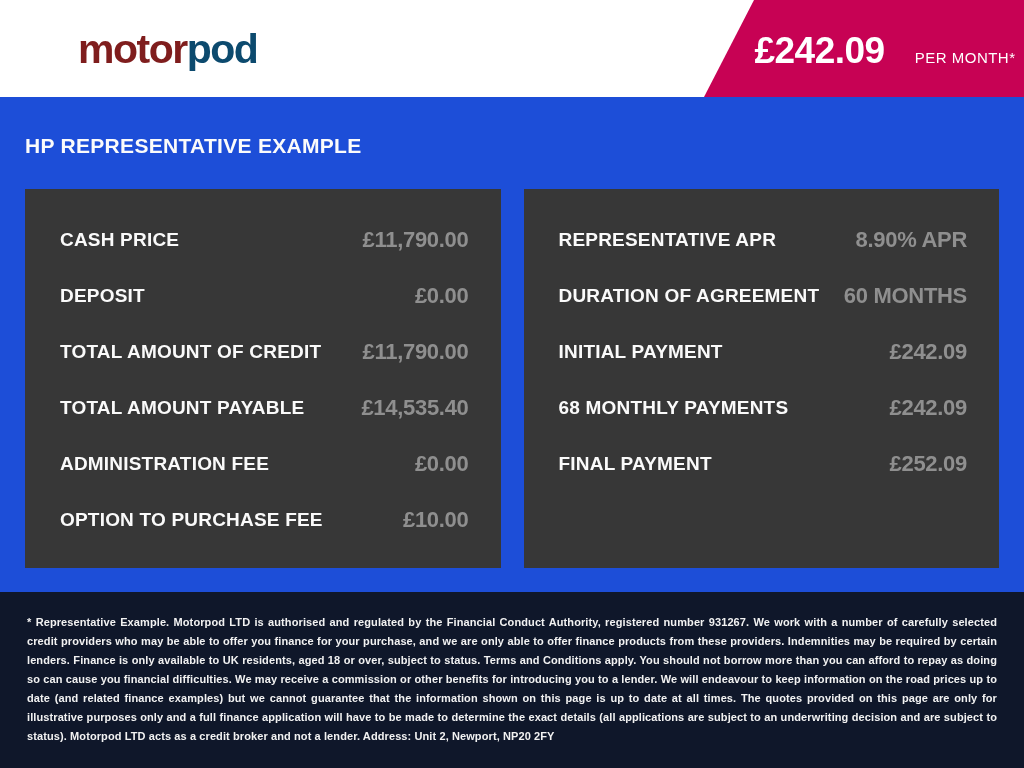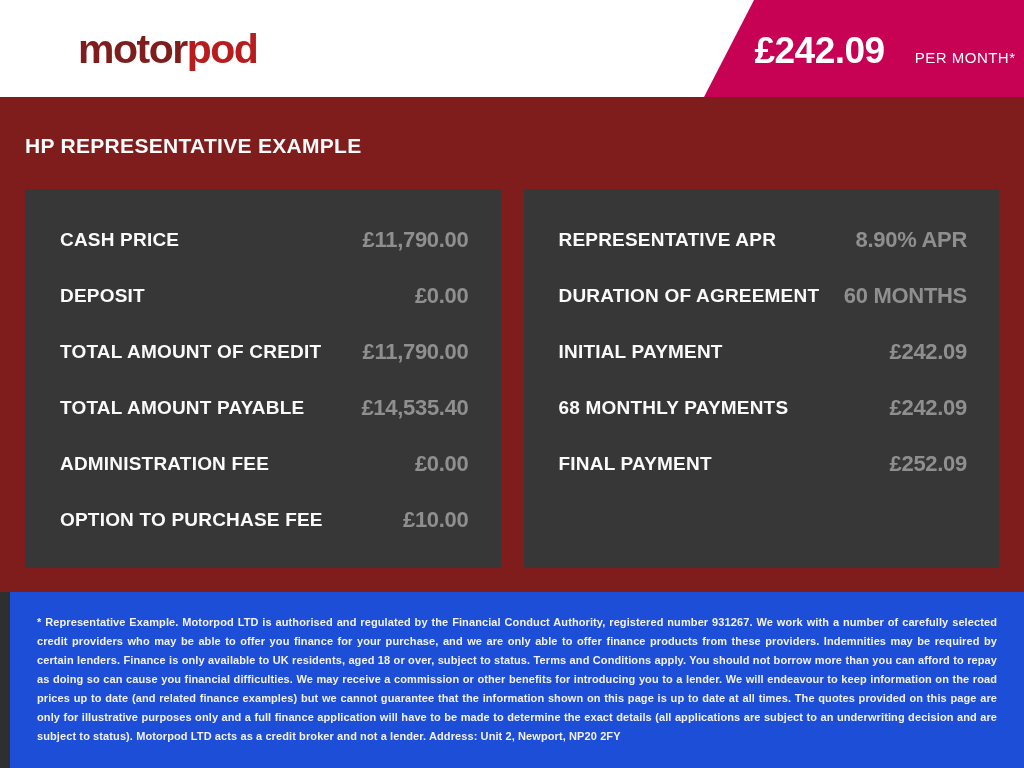--- a/index.html
+++ b/index.html
@@ -10,47 +10,47 @@
     overflow:hidden;
   }
 
   
   .header { position:relative; height:97px; background:#ffffff; }
   .logo {
     position:absolute; left:78px; top:50%; transform:translateY(-50%);
     font-size:41px; font-weight:bold; letter-spacing:-1.5px; line-height:1;
   }
   .logo .part1 { color:#7f1d1d; }
-  .logo .part2 { color:#b91c1c;text-align:right; }
+  .logo .part2 { color:#0c4a6e;text-align:right; }
 
   .banner {
     position:absolute; top:0; right:0; width:320px; height:97px;
     background:#c70254;
     clip-path:polygon(50px 0, 100% 0, 100% 100%, 0 100%);
     display:flex; align-items:baseline; justify-content:center;
     padding-left:42px; padding-top:30px;
     gap:13px; color:#ffffff;
   }
   .banner .amount { font-size:37px; font-weight:bold; letter-spacing:-0.5px; }
   .banner .period { font-size:15px; font-weight:normal; letter-spacing:0.5px;margin-left:17px; }
 
   
-  .main { background:#7f1d1d; height:495px; padding:0 25px; }
+  .main { background:#1d4ed8; height:495px; padding:0 25px; }
   .heading {
     color:#fbfbfb; font-size:21px; font-weight:bold;
     letter-spacing:0.3px; padding-top:37px;
   }
   .panels { display:flex; gap:23px; margin-top:31px; }
   .panel { flex:1; background:#373737; padding:23px 32px 20px 35px; }
   .row { height:56px; display:flex; align-items:center; justify-content:space-between; }
   .row-label { color:#fafafa; font-size:19px; font-weight:bold; letter-spacing:0.2px; white-space:nowrap; }
   .row-value { color:#8f8f8f; font-size:22px; font-weight:bold; letter-spacing:-0.3px; white-space:nowrap;text-align:center; }
 
   
-  .footer { background:#1d4ed8; height:176px; padding:21px 27px 0 27px;margin-left:10px; }
+  .footer { background:#0f172a; height:176px; padding:21px 27px 0 27px; }
   .disclaimer {
     color:#f2f2f2; font-size:11px; font-weight:bold;
     line-height:19px; text-align:justify; letter-spacing:0.1px;
   }
 </style>
 </head>
 <body>
 
 <div class="header">
   <div class="logo">

